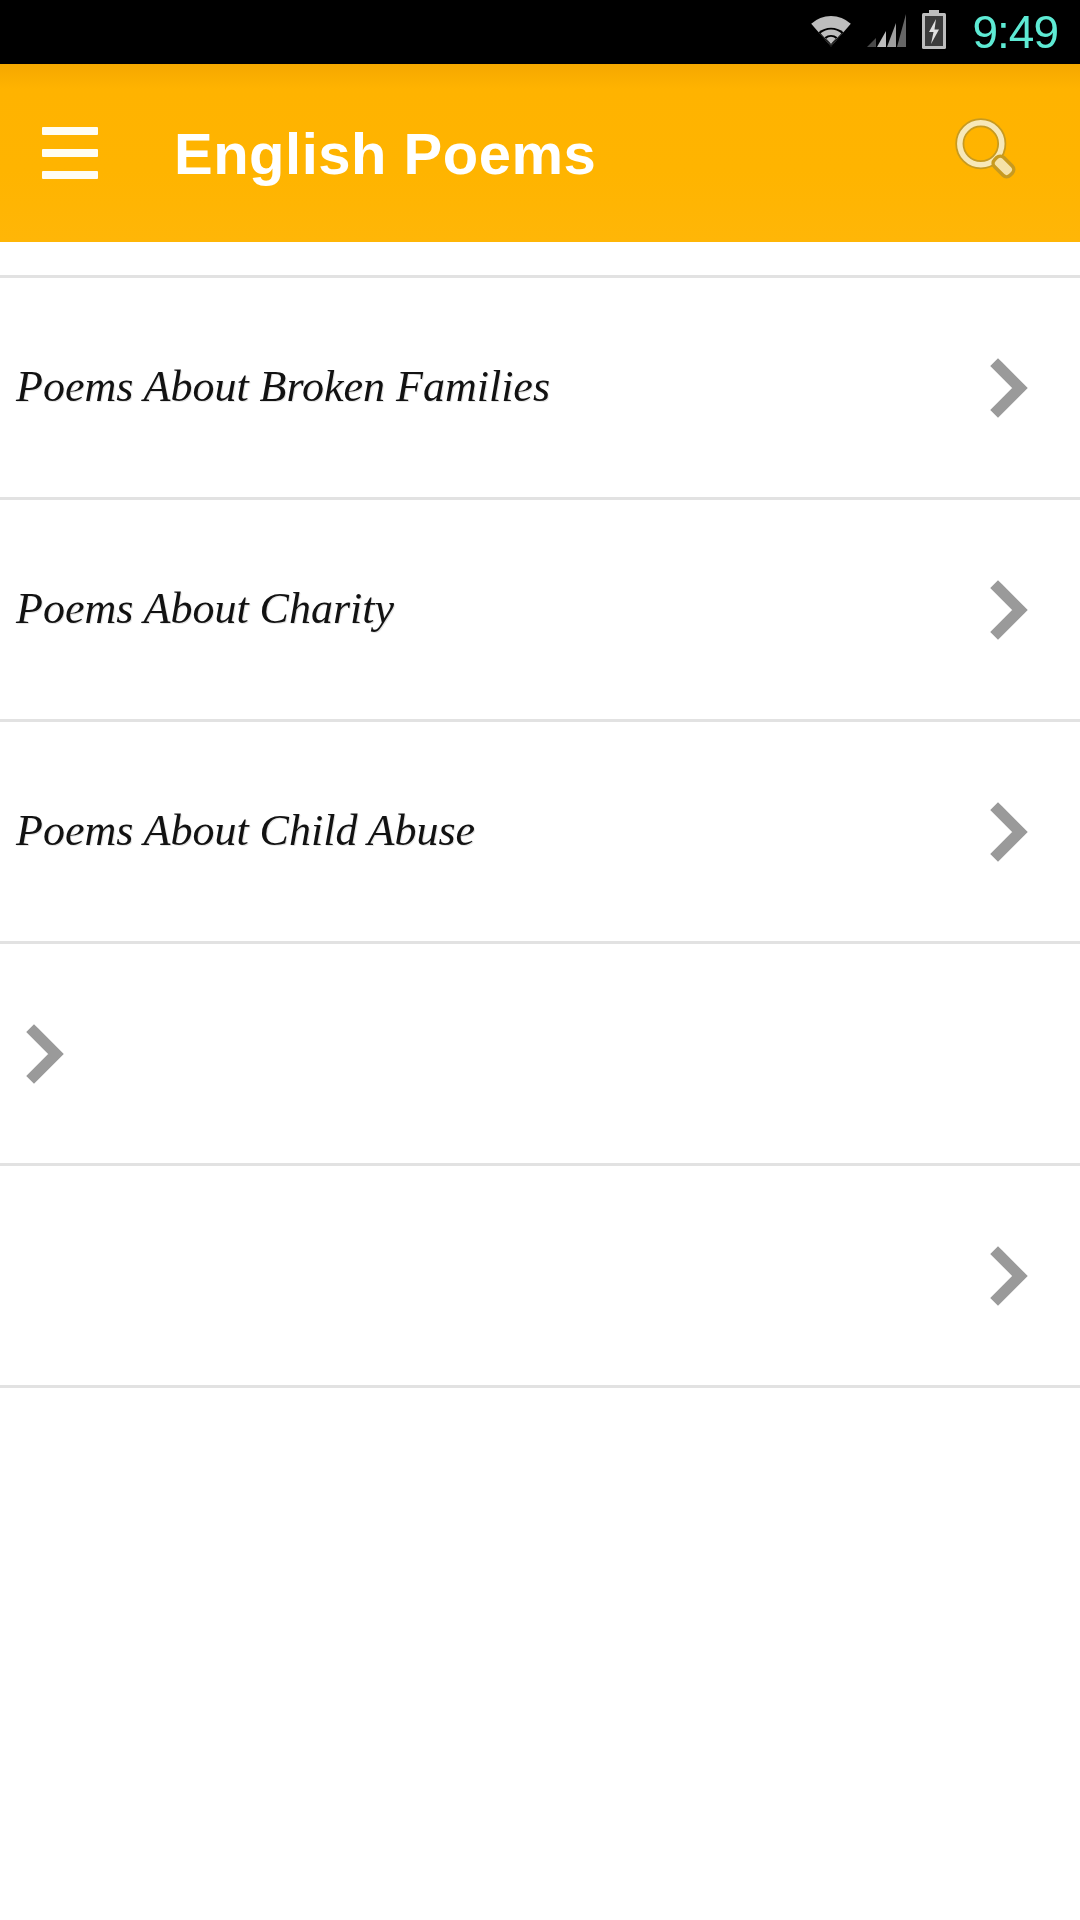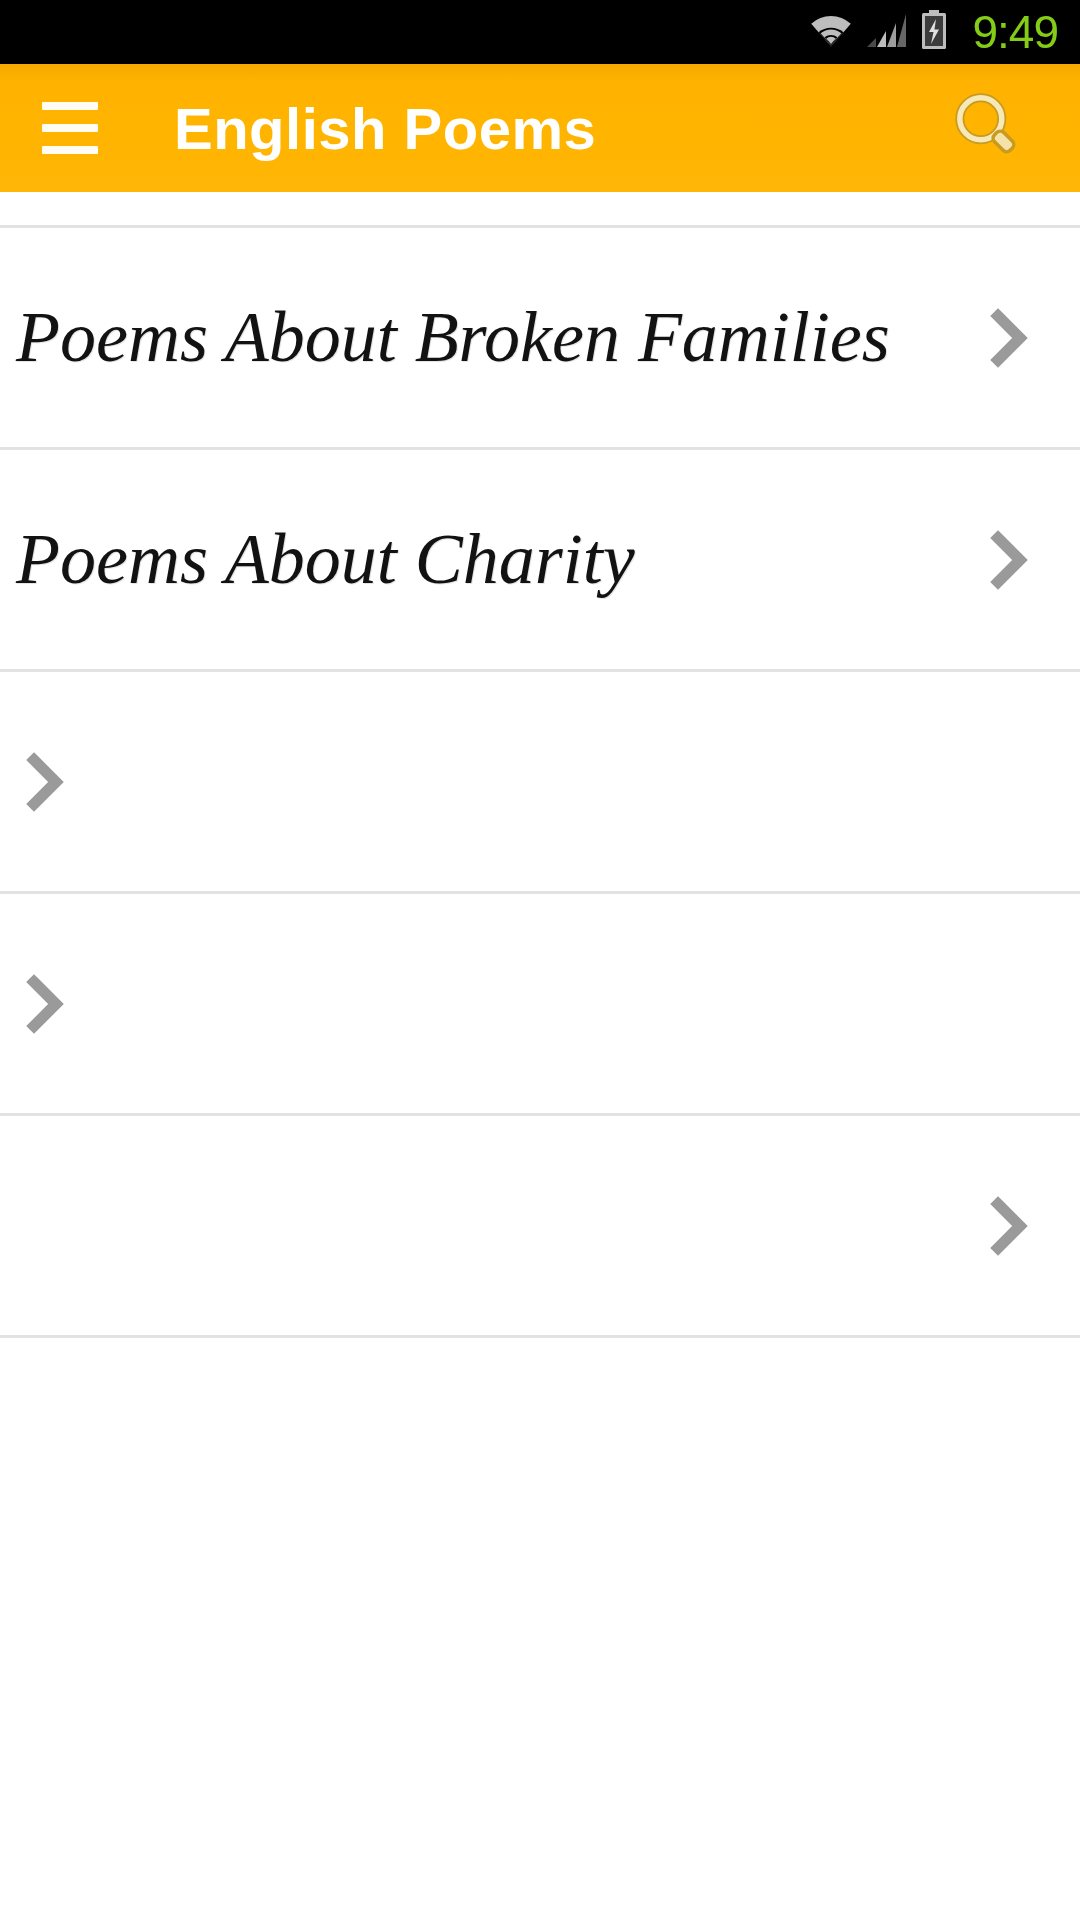--- a/index.html
+++ b/index.html
@@ -34,34 +34,34 @@
   .status-icons {
     display: flex;
     align-items: center;
     gap: 12px;
     height: 64px;
   }
   .wifi-icon { display: block; }
   .signal-icon { display: block; }
   .battery-icon { display: block; }
   .status-time {
-    color: #84cc16;
+    color: #5eead4;
     font-family: "Liberation Sans", sans-serif;
     font-size: 46px;
     font-weight: 400;
     letter-spacing: -1px;
     margin-left: 12px;
     line-height: 64px;
     white-space: nowrap;
   }
 
   
   .app-bar {
     position: relative;
-    height: 128px;
+    height: 178px;
     background: linear-gradient(180deg, #F5A800 0%, #FFB300 14%, #FFB400 60%, #FFB607 100%);
     display: flex;
     align-items: center;
     box-sizing: border-box;
     padding: 0 30px 0 42px;
   }
   .menu-button {
     width: 64px;
     height: 64px;
     display: flex;
@@ -119,21 +119,21 @@
     padding: 0 34px 0 16px;
     background: #ffffff;
     border-bottom: 3px solid #E2E2E2;
     cursor: pointer;
   }
   .list-item-label {
     flex: 1 1 auto;
     color: #121212;
     font-family: "Liberation Serif", serif;
     font-style: italic;
-    font-size: 72px;
+    font-size: 44px;
     line-height: 1.05;
     letter-spacing: 0px;
     white-space: nowrap;
     text-shadow: 1px 1px 0 rgba(120,120,120,0.20);
   }
   .chevron {
     flex: 0 0 auto;
     width: 60px;
     height: 60px;
     display: flex;
@@ -225,20 +225,21 @@
       <div class="list-item">
         <span class="list-item-label">Poems About Charity</span>
         <span class="chevron">
           <svg width="48" height="60" viewBox="0 0 48 60">
             <polyline points="12,8 34,30 12,52" fill="none" stroke="#9A9A9A" stroke-width="11" stroke-linecap="square" stroke-linejoin="miter"></polyline>
           </svg>
         </span>
       </div>
 
       <div class="list-item">
+        <span class="list-item-label">Poems About Child Abuse</span>
         <span class="chevron">
           <svg width="48" height="60" viewBox="0 0 48 60">
             <polyline points="12,8 34,30 12,52" fill="none" stroke="#9A9A9A" stroke-width="11" stroke-linecap="square" stroke-linejoin="miter"></polyline>
           </svg>
         </span>
       </div>
 
 
       <div class="list-item">
         <span class="chevron">

